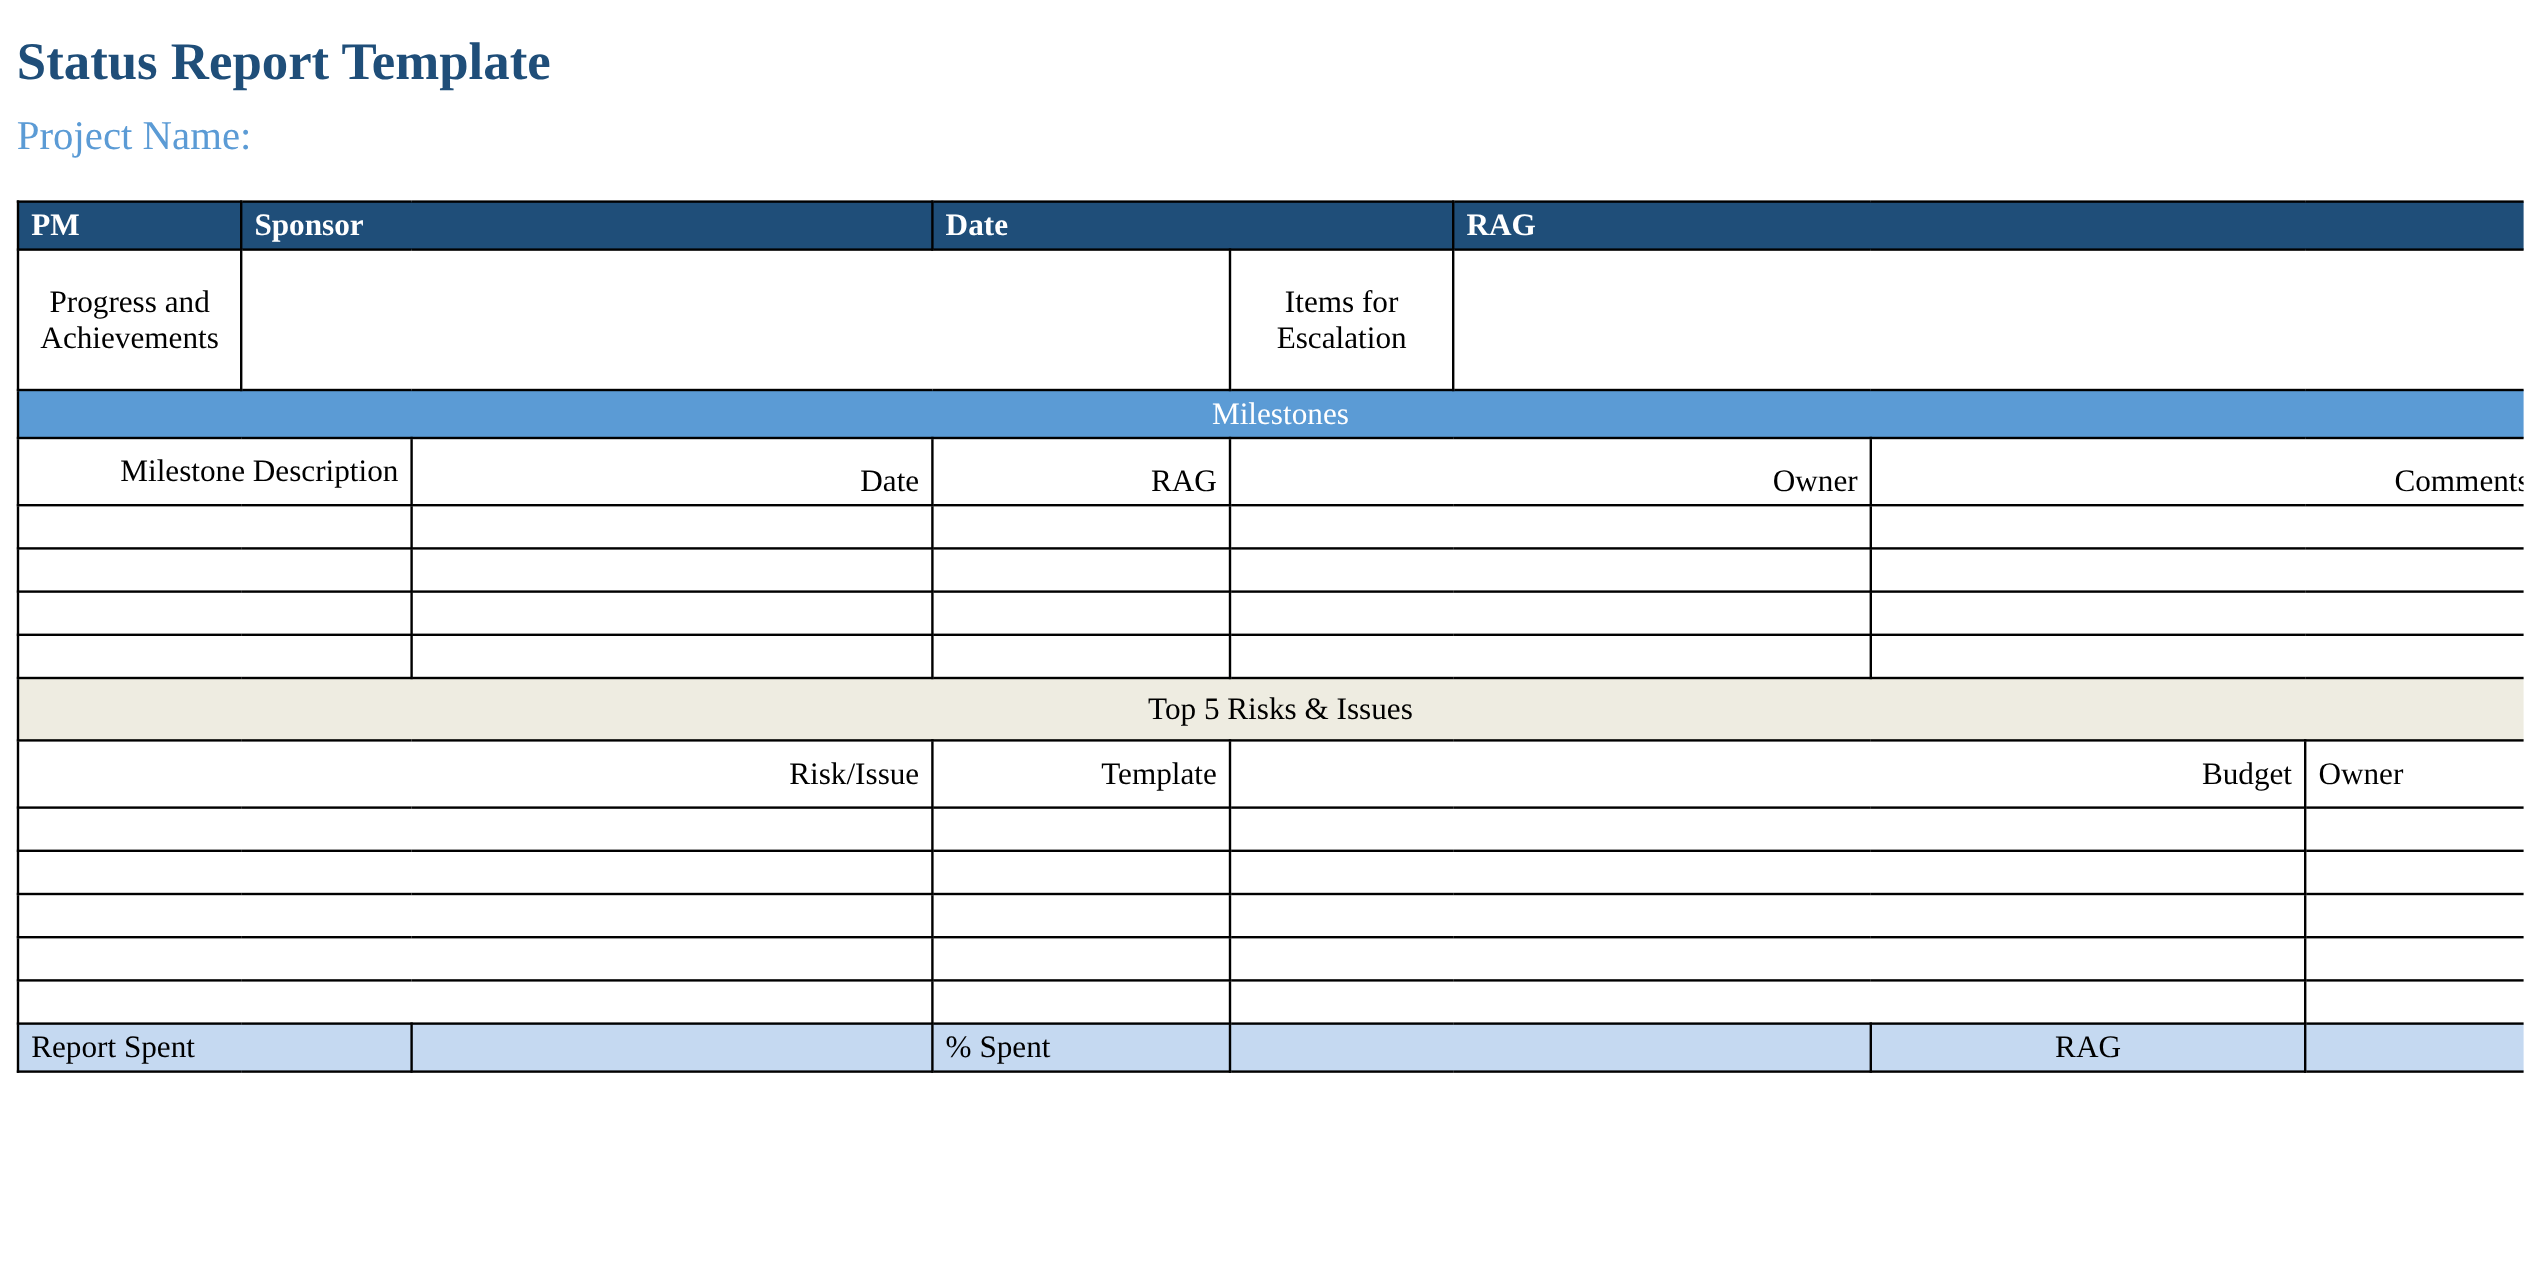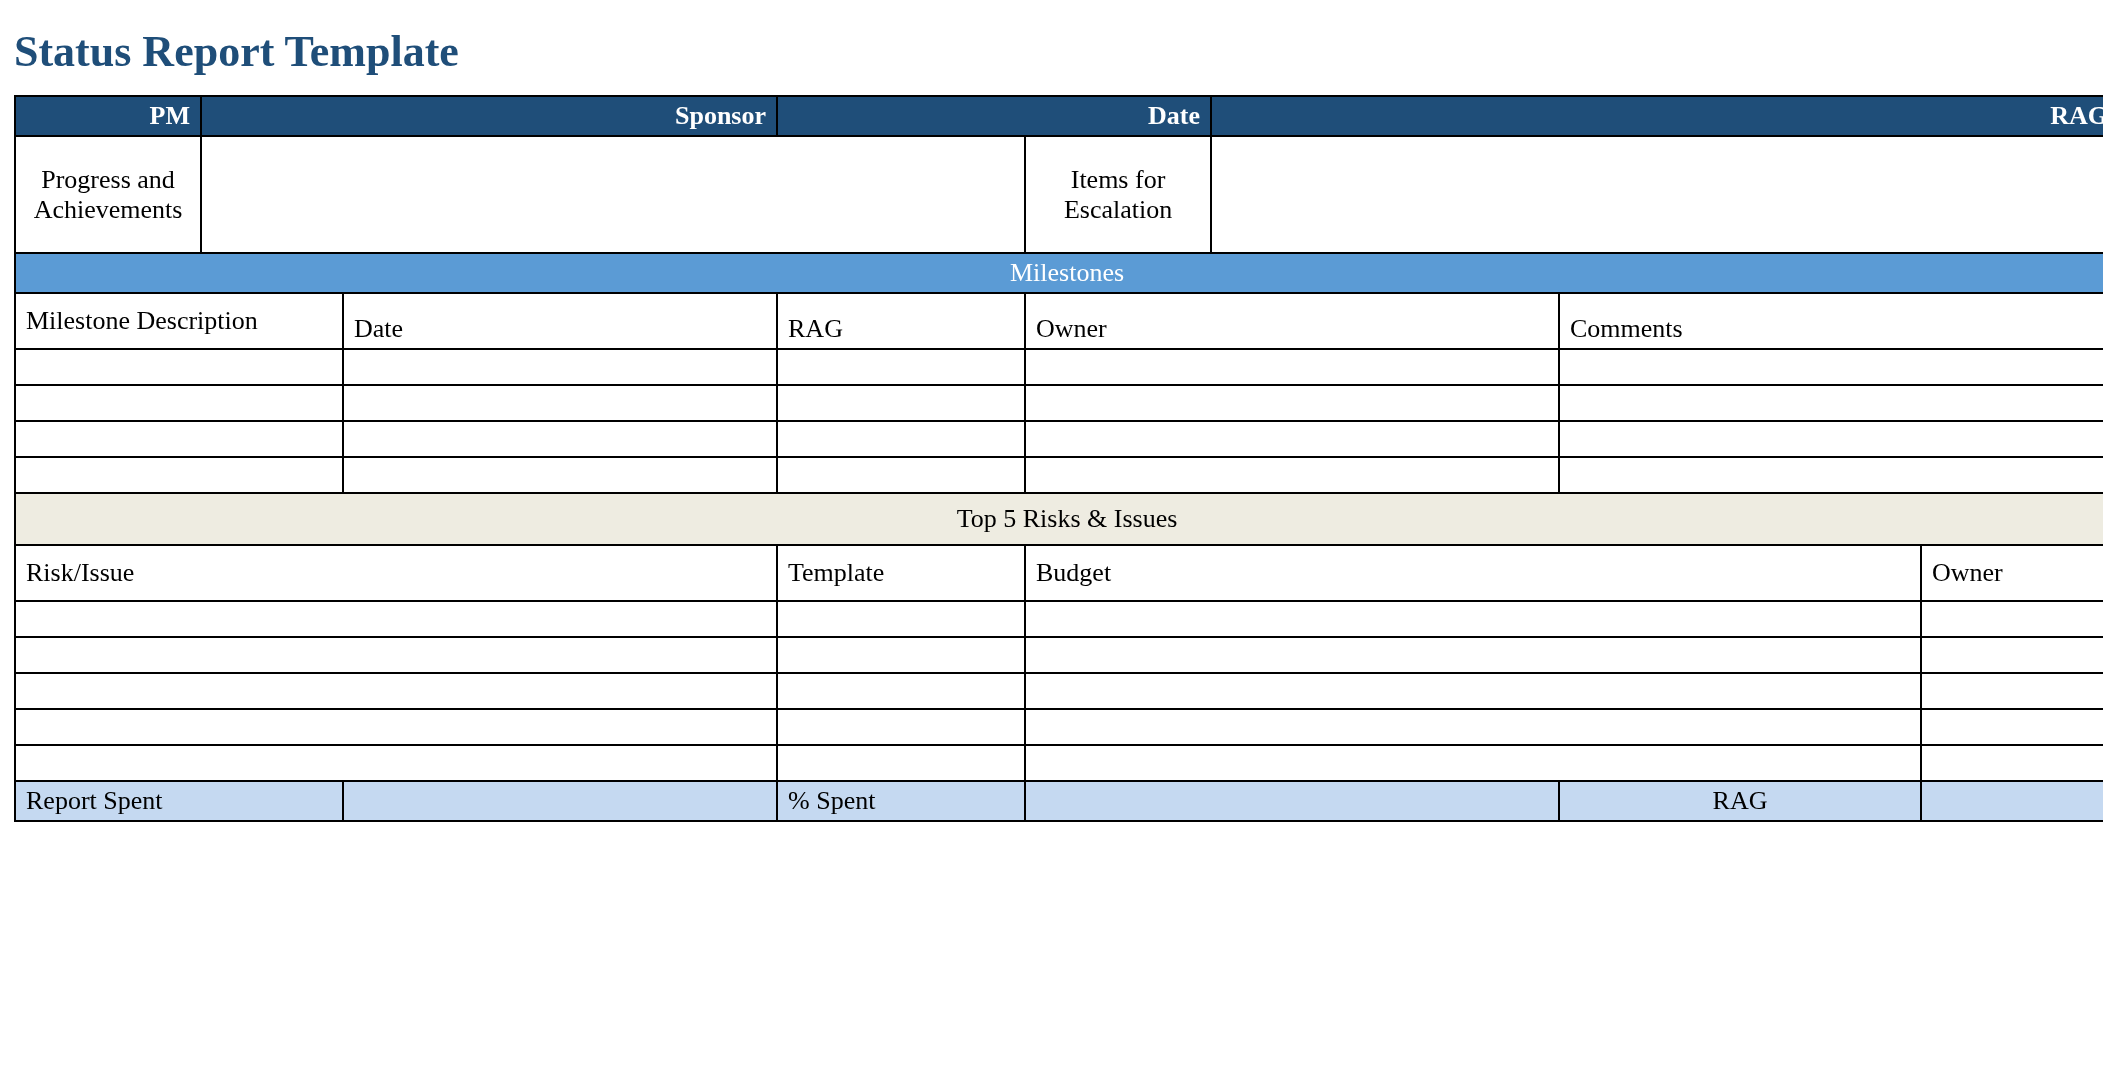--- a/index.html
+++ b/index.html
@@ -1,36 +1,37 @@
 <!DOCTYPE html>
 <html><head>
 <meta charset="utf-8">
 <style>
   html,body{margin:0;padding:0;background:#fff;font-family:"Calibri","Segoe UI",Arial,sans-serif;color:#000;}
   .page{padding:12px 24px 40px 14px;width:2075px;font-family:Liberation Serif, serif;}
   .title{font-size:44px;font-weight:700;color:#1f4e79;margin:14px 0 18px 0;}
   .sub{font-size:34px;color:#5b9bd5;margin:0 0 34px 0;}
   table.doc{border-collapse:collapse;width:100%;table-layout:fixed;}
   table.doc td,table.doc th{border:2px solid #000;font-size:26px;padding:4px 10px;box-sizing:border-box;vertical-align:middle;}
-  .hdr{background:#1f4e79;color:#fff;font-weight:700;text-align:right;height:40px;}
+  .hdr{background:#1f4e79;color:#fff;font-weight:700;text-align:left;height:40px;}
   .lbl{text-align:center;height:117px;font-size:26px;}
   .milebar{background:#5b9bd5;color:#fff;text-align:center;height:36px;font-size:26px;}
-  .subhdr{text-align:left;height:56px;font-size:26px;}
+  .subhdr{text-align:right;height:56px;font-size:26px;}
   .subhdr.bottom{vertical-align:bottom;}
   .risksbar{background:#eeece1;text-align:center;height:52px;font-size:26px;}
   .rowempty{height:36px;}
   .budget{background:#c5d9f1;height:36px;text-align:left;padding-left:8px;font-size:26px;}
   .budget.center{text-align:center;}
 </style>
 </head>
 <body>
 
 <div class="page">
 
   <div class="title">Status Report Template</div>
+  <div class="sub">Project Name:</div>
 
   <table class="doc">
     <colgroup>
       <col style="width:186px">
       <col style="width:142px">
       <col style="width:434px">
       <col style="width:248px">
       <col style="width:186px">
       <col style="width:348px">
       <col style="width:362px">

